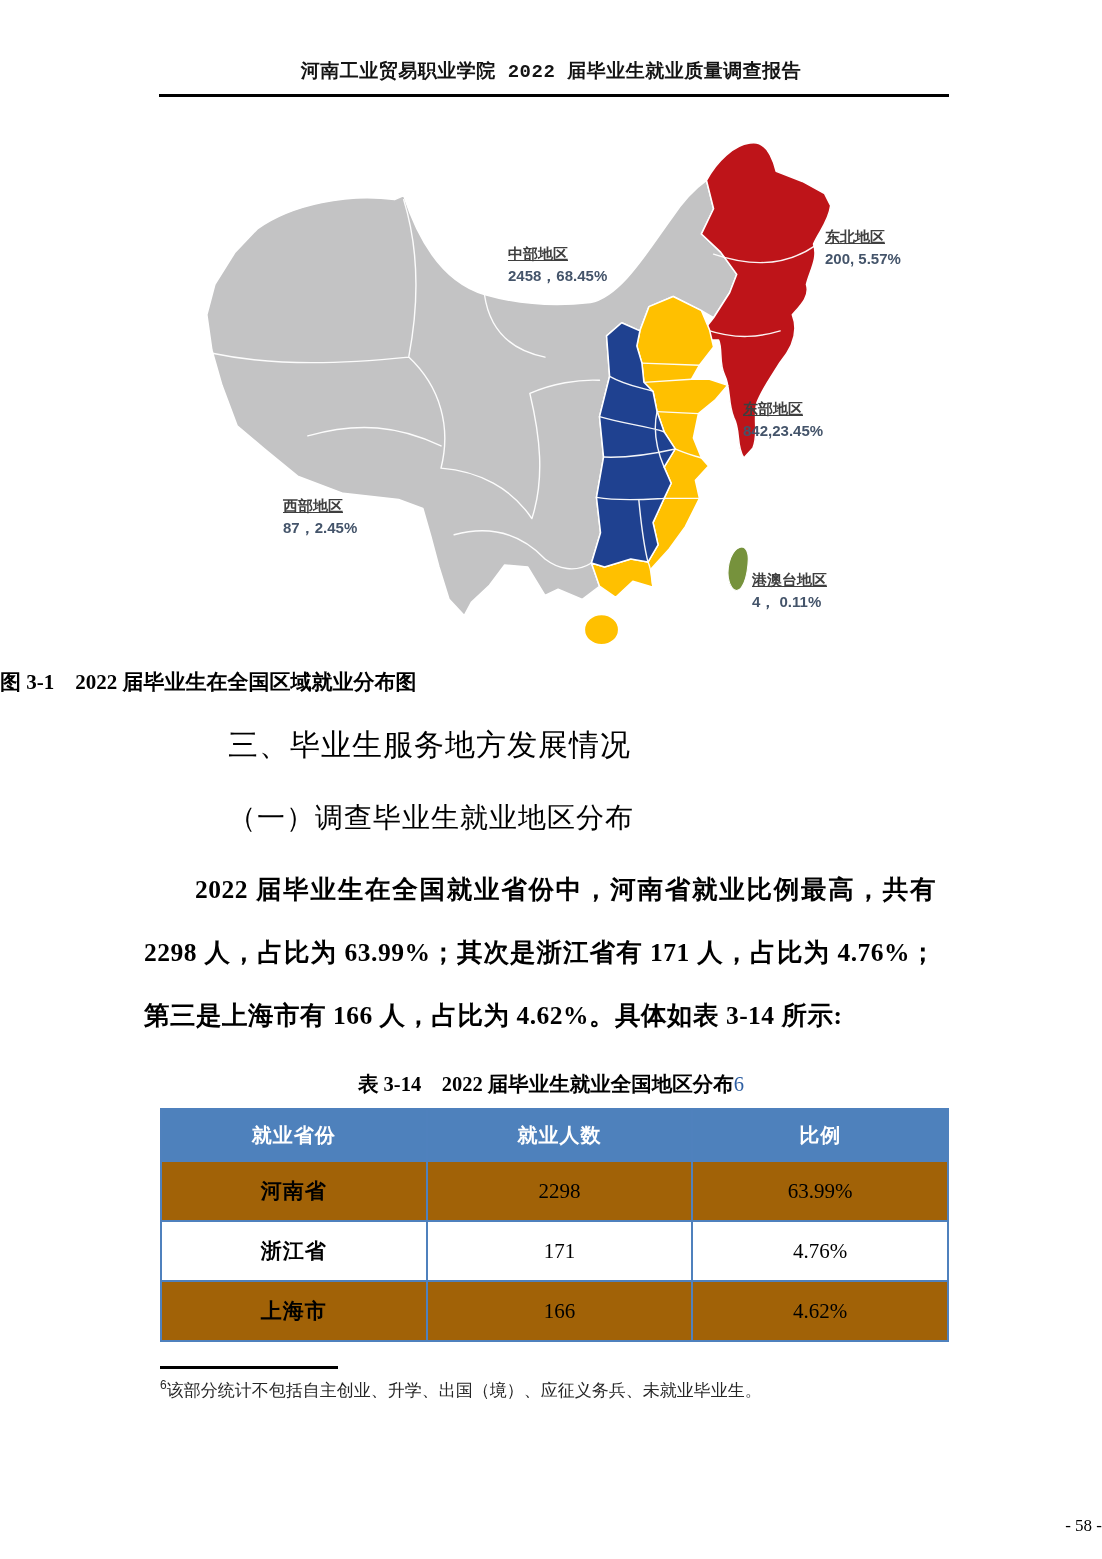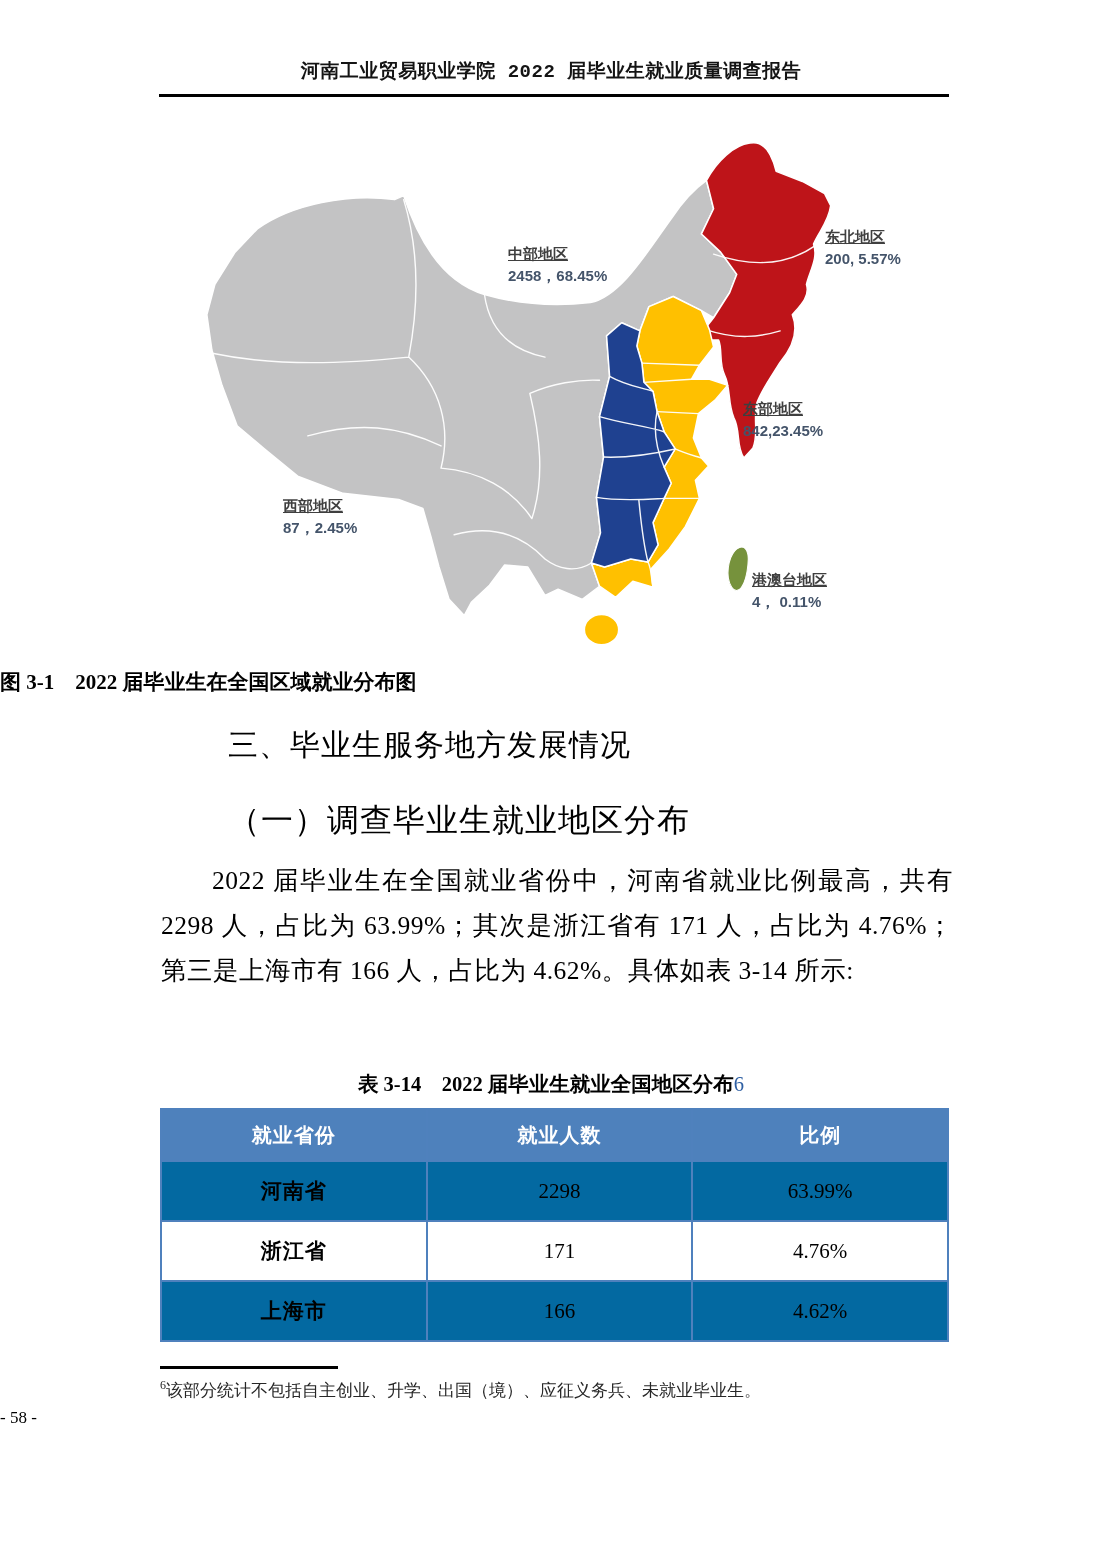--- a/index.html
+++ b/index.html
@@ -18,52 +18,52 @@
   .map-wrap{top:133px;left:195px;width:700px;height:535px;}
   .map-label{position:absolute;font-family:"Liberation Sans",sans-serif;
     font-size:15px;font-weight:bold;line-height:22px;white-space:nowrap;}
   .map-label .rname{color:#3f3f3f;display:block;text-decoration:underline;}
   .map-label .rval{color:#44546a;display:block;}
   
   .fig-caption{top:668px;left:0;width:1102px;text-align:left;
     font-size:21px;font-weight:bold;}
   .sec-heading{top:725px;left:228px;font-family:"Liberation Sans",sans-serif;
     font-size:30px;font-weight:normal;letter-spacing:1px;}
-  .sub-heading{top:799px;left:228px;font-size:32px;letter-spacing:1px;font-family:Liberation Mono, monospace;}
+  .sub-heading{top:799px;left:228px;font-size:28px;letter-spacing:1px;font-family:Liberation Mono, monospace;}
   .body-par{
-    top:858px;left:161px;width:792px;
-    font-size:25.5px;line-height:45px;text-align:justify;
-    text-indent:2em;letter-spacing:.5px;
+    top:858px;left:144px;width:792px;
+    font-size:25.5px;line-height:63px;text-align:justify;
+    text-indent:2em;letter-spacing:.5px;font-weight:bold;
   }
   
   .tbl-caption{top:1070px;left:0;width:1102px;text-align:center;
     font-size:20.5px;font-weight:bold;}
   .tbl-caption .fnref{color:#2e5fa3;font-weight:normal;}
   table.data{
     position:absolute;top:1108px;left:160px;width:789px;
     border-collapse:collapse;table-layout:fixed;
   }
   table.data th,table.data td{
     border:2.5px solid #4f81bd;text-align:center;vertical-align:middle;
     padding:0;
   }
   table.data th{
     background:#4e81bc;color:#fff;font-size:20px;height:50px;
     font-weight:bold;letter-spacing:1px;margin-left:32px;
   }
   table.data td{font-size:21px;height:58px;}
   td.prov{font-weight:bold;letter-spacing:1px;}
-  tr.alt{background:#0369a1;}
+  tr.alt{background:#a16207;}
   tr.plain{background:#ffffff;}
   
   .fn-rule{top:1366px;left:160px;width:178px;height:3px;background:#000;}
   .footnote{top:1379px;left:160px;width:800px;
-    font-family:Liberation Serif, serif;font-size:17px;color:#262626;}
+    font-family:Liberation Sans, sans-serif;font-size:17px;color:#262626;}
   .footnote sup{font-size:12px;vertical-align:super;line-height:0;}
-  .page-num{top:1408px;left:0;width:1102px;text-align:left;font-size:17px;}
+  .page-num{top:1516px;left:0;width:1102px;text-align:right;font-size:17px;}
   svg .bline{fill:none;stroke:#fff;stroke-width:1.4;stroke-linejoin:round;stroke-linecap:round;opacity:.95;}
 </style>
 </head>
 <body>
 
 <div class="abs header-title">河南工业贸易职业学院 2022 届毕业生就业质量调查报告</div>
 <div class="abs header-rule"></div>
 
 <div class="abs map-wrap">
   <svg width="700" height="535" viewBox="0 0 690 530">

